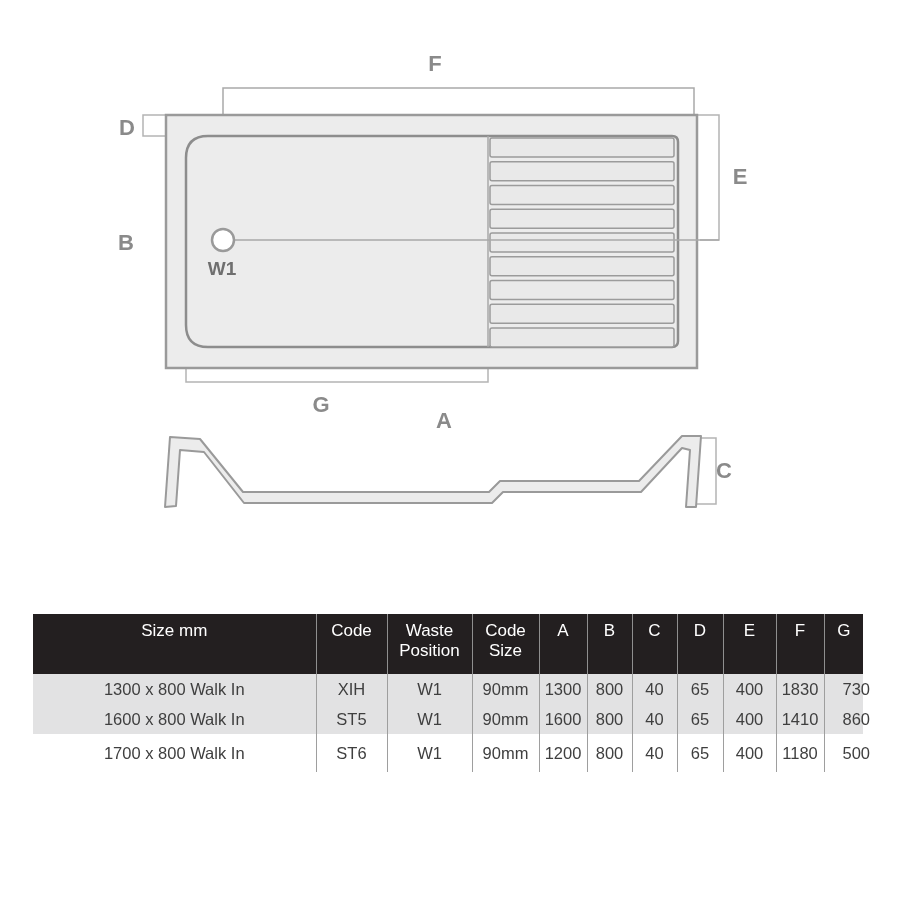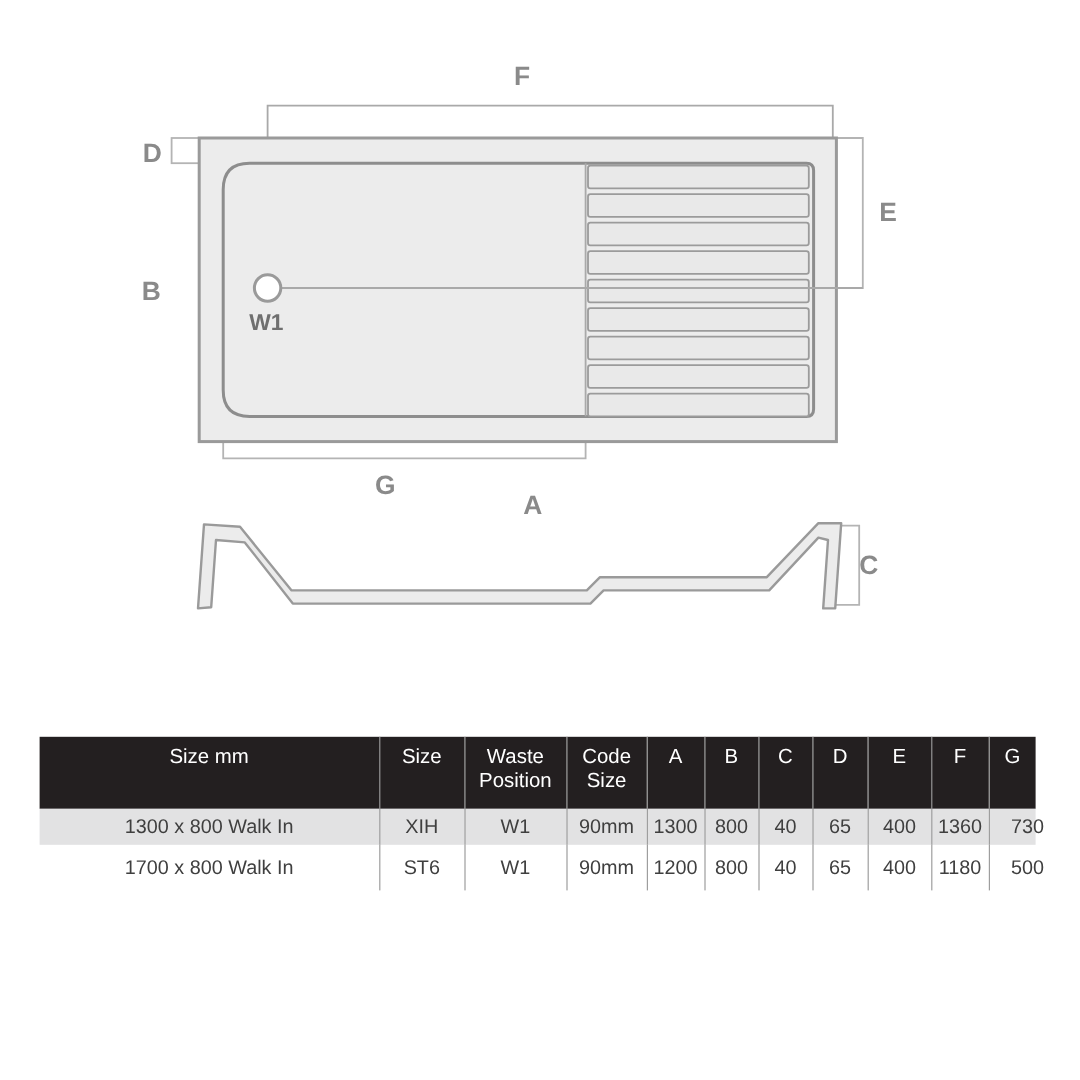--- a/index.html
+++ b/index.html
@@ -97,21 +97,21 @@
         <col style="width: 45px;">
         <col style="width: 45px;">
         <col style="width: 46px;">
         <col style="width: 53px;">
         <col style="width: 48px;">
         <col style="width: 39px;">
       </colgroup>
     <thead>
       <tr id="spec-head">
           <th>Size mm</th>
-          <th>Size</th>
+          <th>Code</th>
           <th>Waste Position</th>
           <th>Code Size</th>
           <th>A</th>
           <th>B</th>
           <th>C</th>
           <th>D</th>
           <th>E</th>
           <th>F</th>
           <th>G</th>
         </tr>
@@ -120,22 +120,35 @@
         <tr class="gray">
           <td>1300 x 800 Walk In</td>
           <td>XIH</td>
           <td>W1</td>
           <td>90mm</td>
           <td>1300</td>
           <td>800</td>
           <td>40</td>
           <td>65</td>
           <td>400</td>
-          <td>1360</td>
+          <td>1830</td>
           <td>730</td>
+        </tr>
+        <tr class="gray">
+          <td>1600 x 800 Walk In</td>
+          <td>ST5</td>
+          <td>W1</td>
+          <td>90mm</td>
+          <td>1600</td>
+          <td>800</td>
+          <td>40</td>
+          <td>65</td>
+          <td>400</td>
+          <td>1410</td>
+          <td>860</td>
         </tr>
         <tr class="white">
           <td>1700 x 800 Walk In</td>
           <td>ST6</td>
           <td>W1</td>
           <td>90mm</td>
           <td>1200</td>
           <td>800</td>
           <td>40</td>
           <td>65</td>

